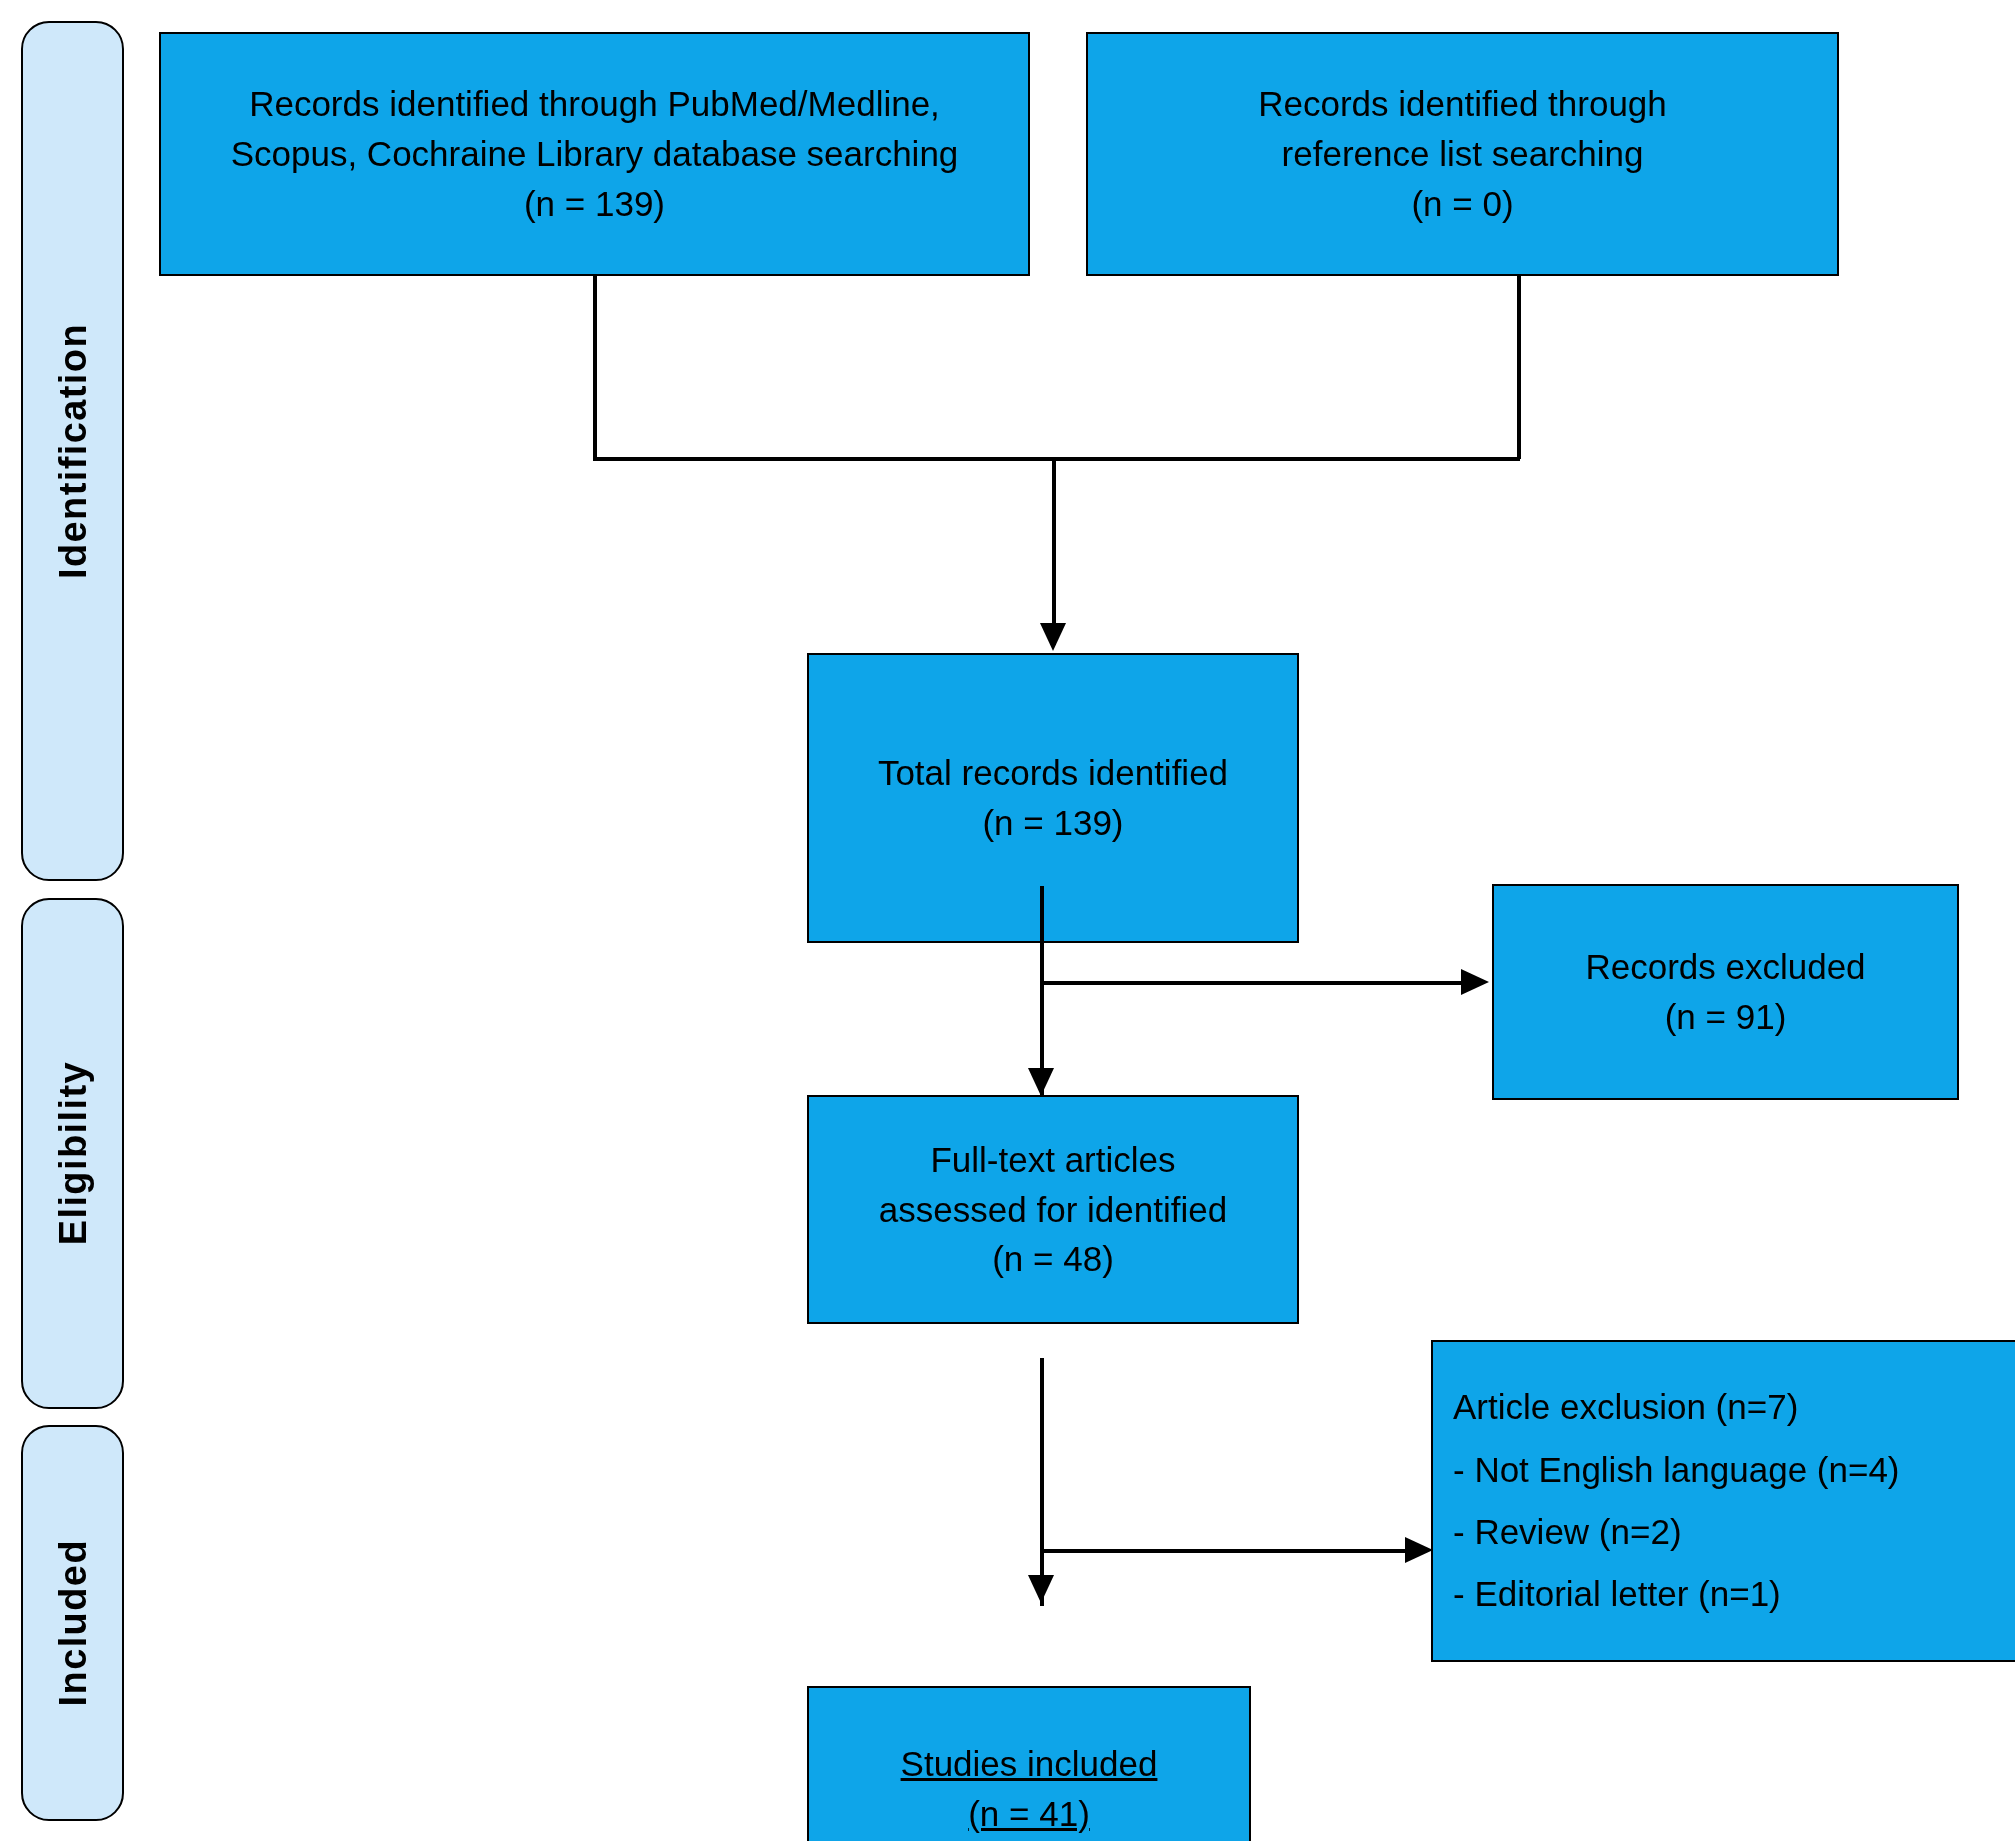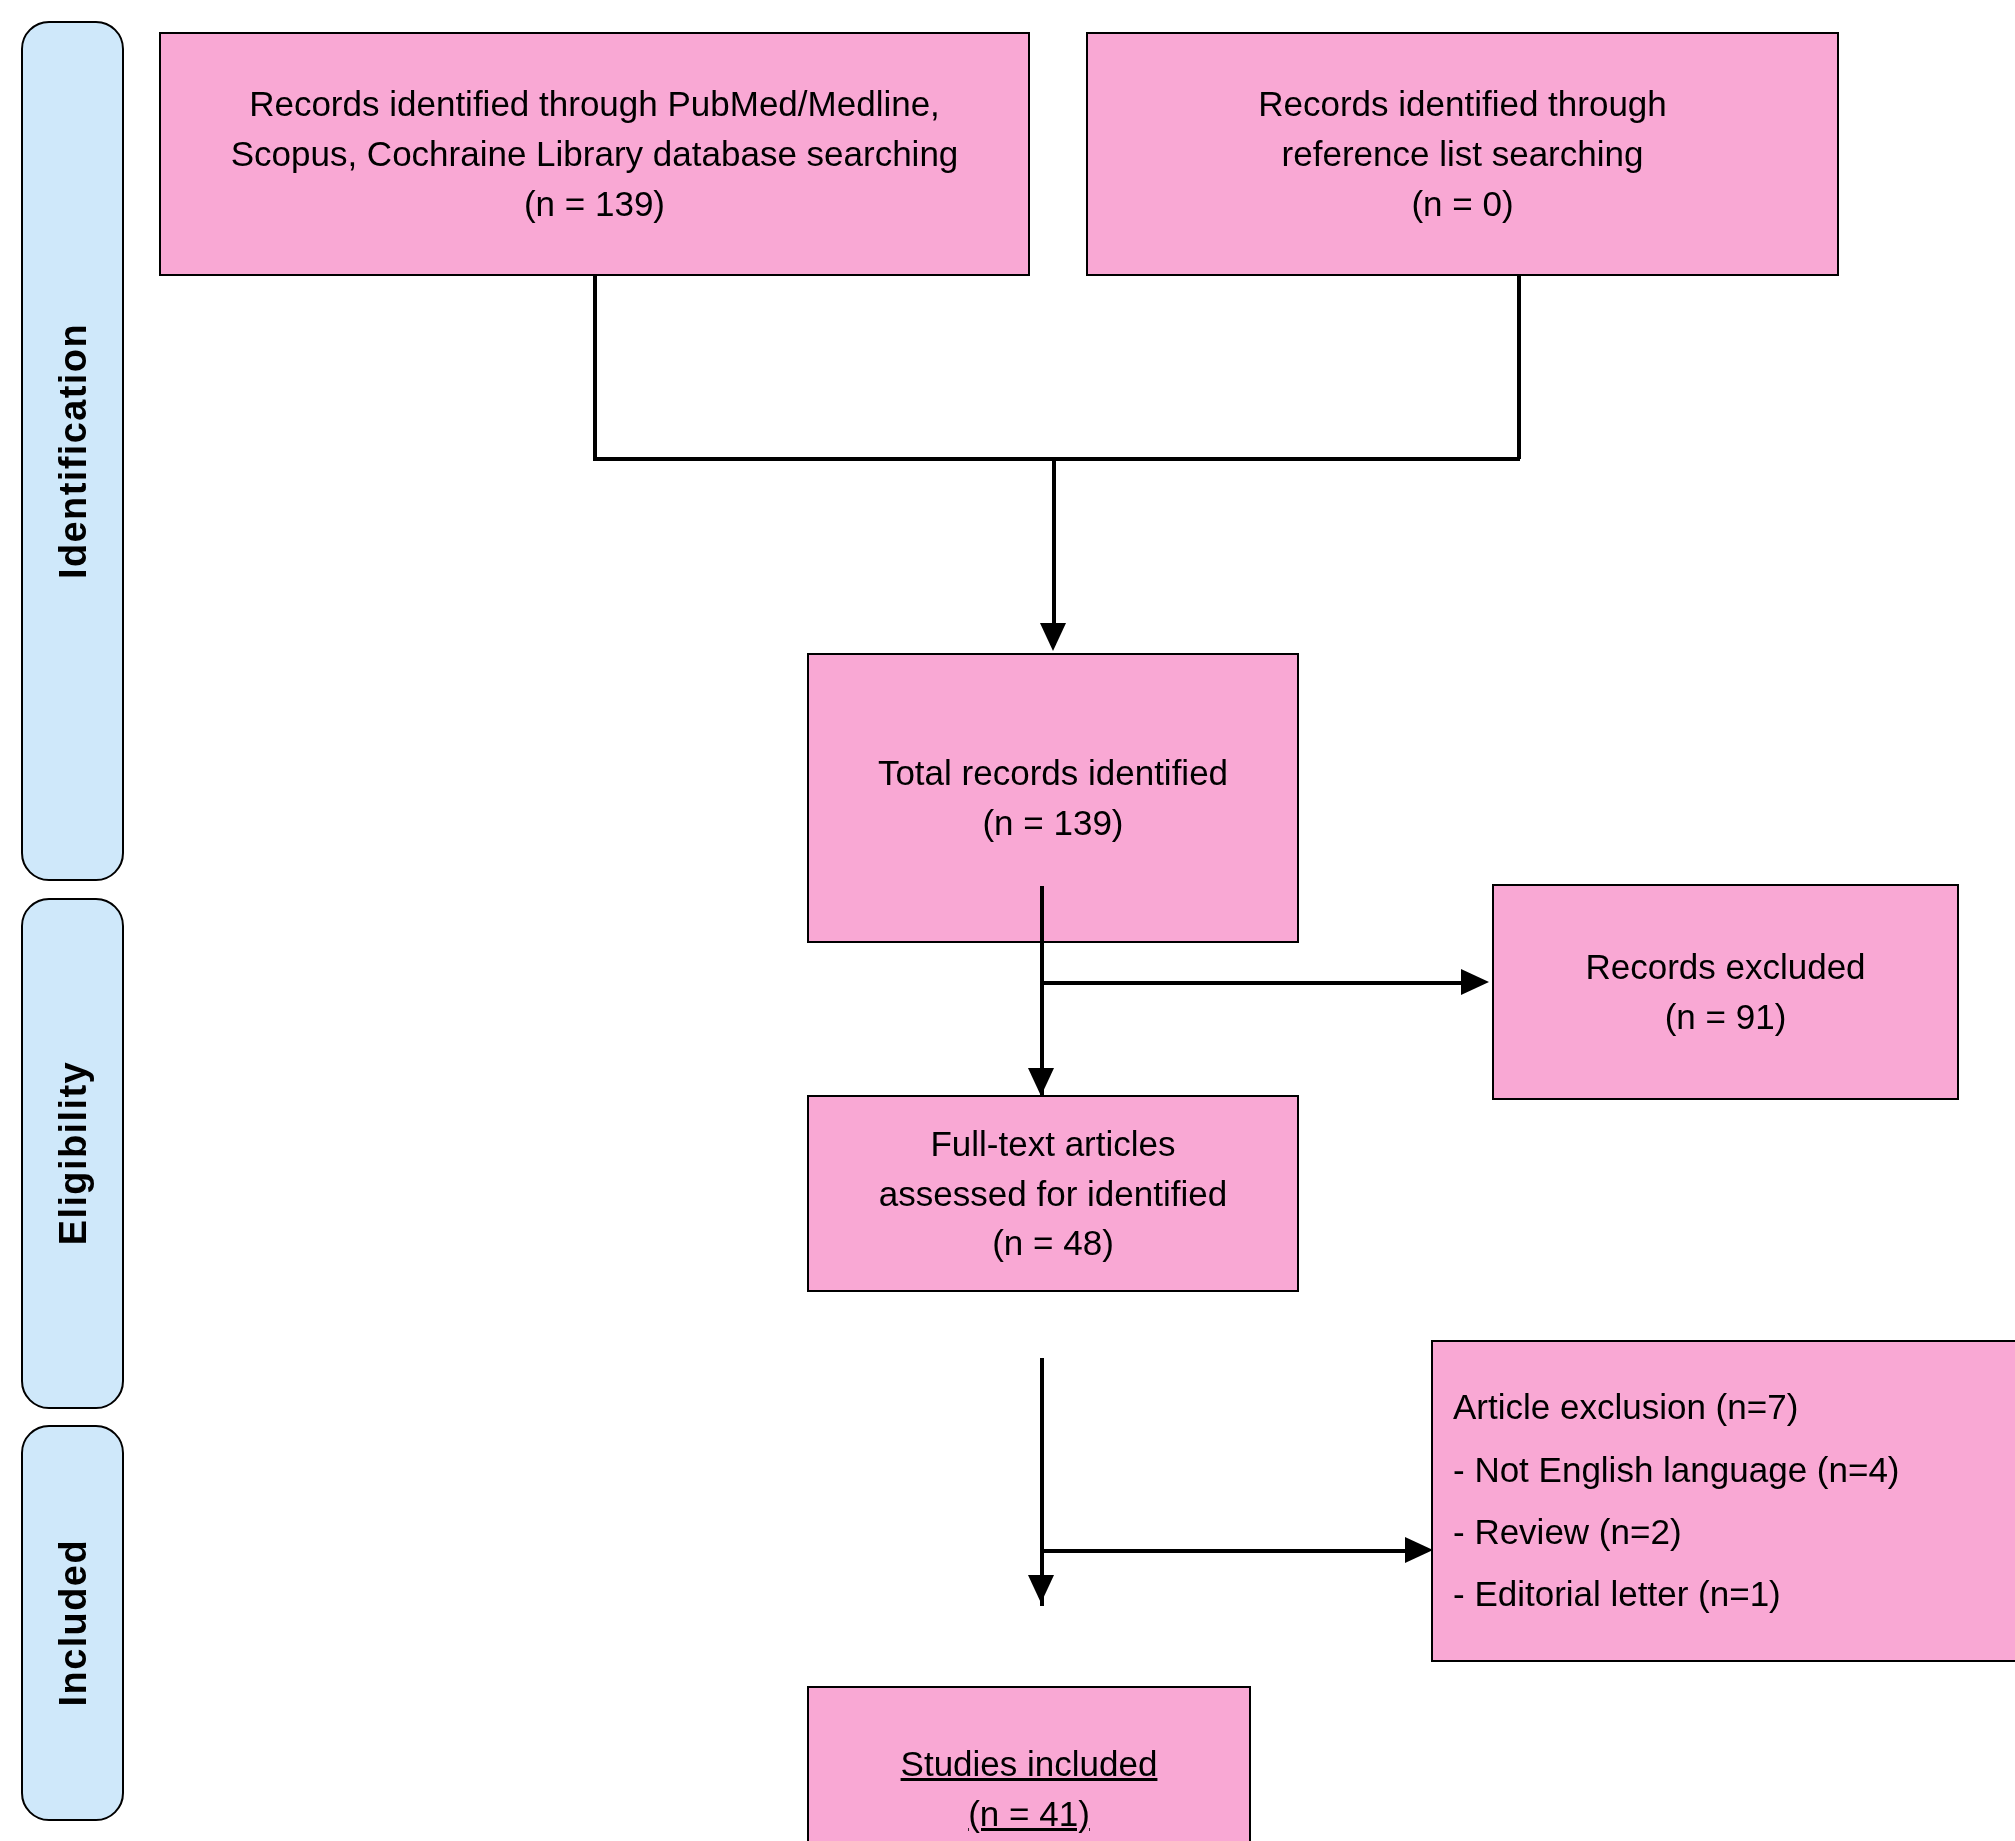--- a/index.html
+++ b/index.html
@@ -35,21 +35,21 @@
     font-weight: bold;
     font-size: 38px;
     letter-spacing: 1.4px;
     color: #000000;
     white-space: nowrap;
     line-height: 1;
   }
   
   .box {
     position: absolute;
-    background: #f9a8d4;
+    background: #0ea5e9;
     border: 2.8px solid #000000;
     box-sizing: border-box;
     display: flex;
     flex-direction: column;
     align-items: center;
     justify-content: center;
     text-align: center;
     color: #000000;
     font-size: 35px;
     line-height: 1.42;
@@ -131,21 +131,21 @@
   <div class="vline" style="left:1040px; top:886px; height:212px;"></div>
   <div class="arrow-down" style="left:1028px; top:1068px;"></div>
   <div class="hline" style="left:1040px; top:981px; width:425px;"></div>
   <div class="arrow-right" style="left:1461px; top:969px;"></div>
 
   <div class="box" style="left:1492px; top:872px; width:467px; height:216px;margin-top:12px;">
     <span class="line">Records excluded</span>
     <span class="line">(n = 91)</span>
   </div>
 
-  <div class="box" style="left:807px; top:1095px; width:492px; height:197px;">
+  <div class="box" style="left:807px; top:1095px; width:492px; height:229px;">
     <span class="line">Full-text articles</span>
     <span class="line">assessed for identified</span>
     <span class="line">(n = 48)</span>
   </div>
 
   <div class="vline" style="left:1040px; top:1358px; height:248px;"></div>
   <div class="arrow-down" style="left:1028px; top:1575px;"></div>
   <div class="hline" style="left:1040px; top:1549px; width:368px;"></div>
   <div class="arrow-right" style="left:1405px; top:1537px;"></div>
 

